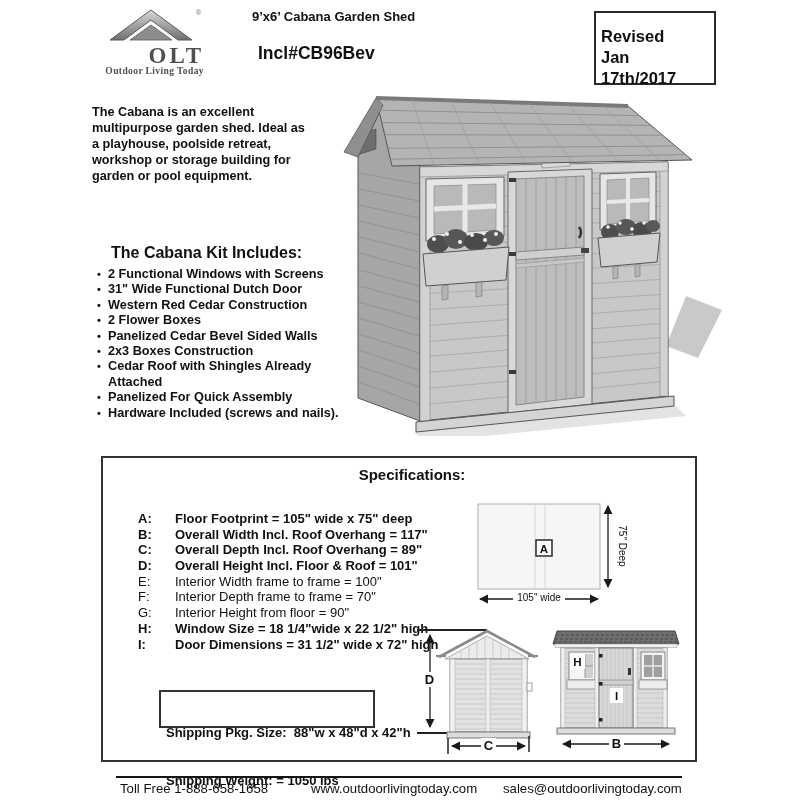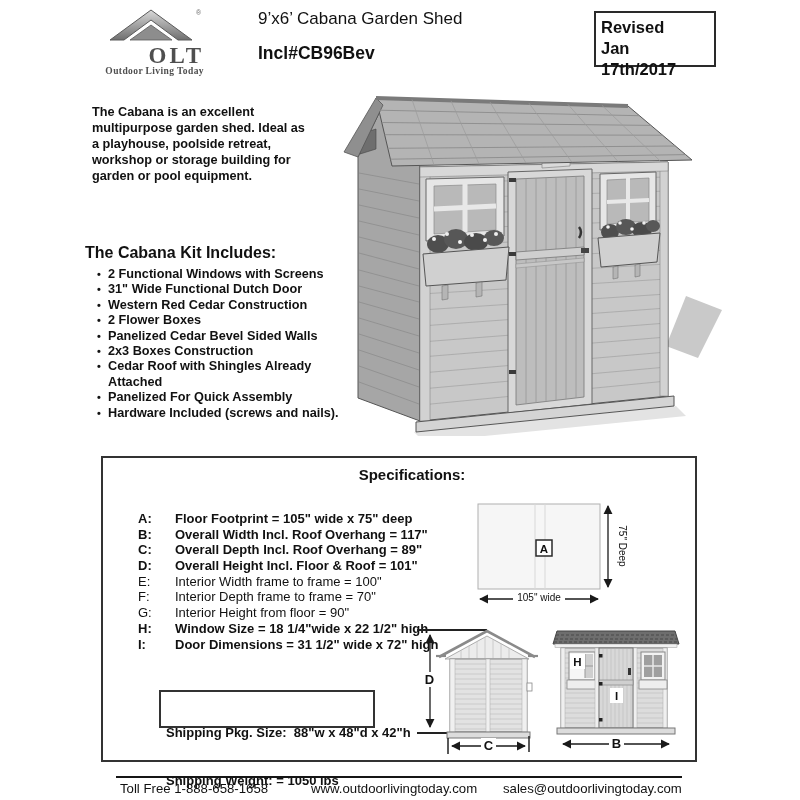--- a/index.html
+++ b/index.html
@@ -3,27 +3,27 @@
 <meta charset="utf-8">
 <style>
   html,body{margin:0;padding:0;background:#fff;}
   .page{position:relative;width:800px;height:800px;background:#fff;overflow:hidden;
         font-family:"Liberation Sans", sans-serif;color:#111;}
   .abs{position:absolute;}
   
   .logo{left:88px;top:6px;width:116px;text-align:right;font-family:"Liberation Serif", serif;color:#4f4f4f;}
   .logo .olt{font-weight:bold;font-size:23px;line-height:20px;letter-spacing:3px;}
   .logo .tag{font-weight:bold;font-size:9.5px;line-height:11px;letter-spacing:.4px;}
-  .doc-title{left:258px;top:9px;font-size:17px;font-weight:normal;}
+  .doc-title{left:252px;top:9px;font-size:13px;font-weight:bold;}
   .doc-item{left:258px;top:43px;font-size:17.5px;font-weight:bold;}
   .revised{left:594px;top:11px;width:108px;height:44px;border:2px solid #2a2a2a;
-           padding:4px 5px;font-size:16.5px;font-weight:bold;line-height:21px;}
+           padding:13px 5px;font-size:16.5px;font-weight:bold;line-height:21px;}
   
   .intro{left:92px;top:104px;width:218px;font-size:12.7px;font-weight:bold;line-height:16px;}
-  .kit-head{left:85px;top:244px;font-size:16px;font-weight:bold;}
+  .kit-head{left:111px;top:244px;font-size:16px;font-weight:bold;}
   .kit-list{left:97px;top:267px;width:260px;font-size:12.7px;line-height:15.4px;}
   .kit-list div{padding-left:11px;position:relative;font-weight:bold;}
   .kit-list div::before{content:"•";position:absolute;left:0;top:0;font-size:11px;}
   
   .spec-box{left:101px;top:456px;width:592px;height:302px;border:2px solid #333;}
   .spec-head{left:0;top:466px;width:800px;text-align:center;font-size:15px;font-weight:bold;padding-left:12px;}
   .spec-rows{left:138px;top:511px;font-size:13px;}
   .spec-row{display:flex;height:15.7px;align-items:flex-start;}
   .spec-row .k{width:37px;}
   .spec-row.b{font-weight:bold;}

